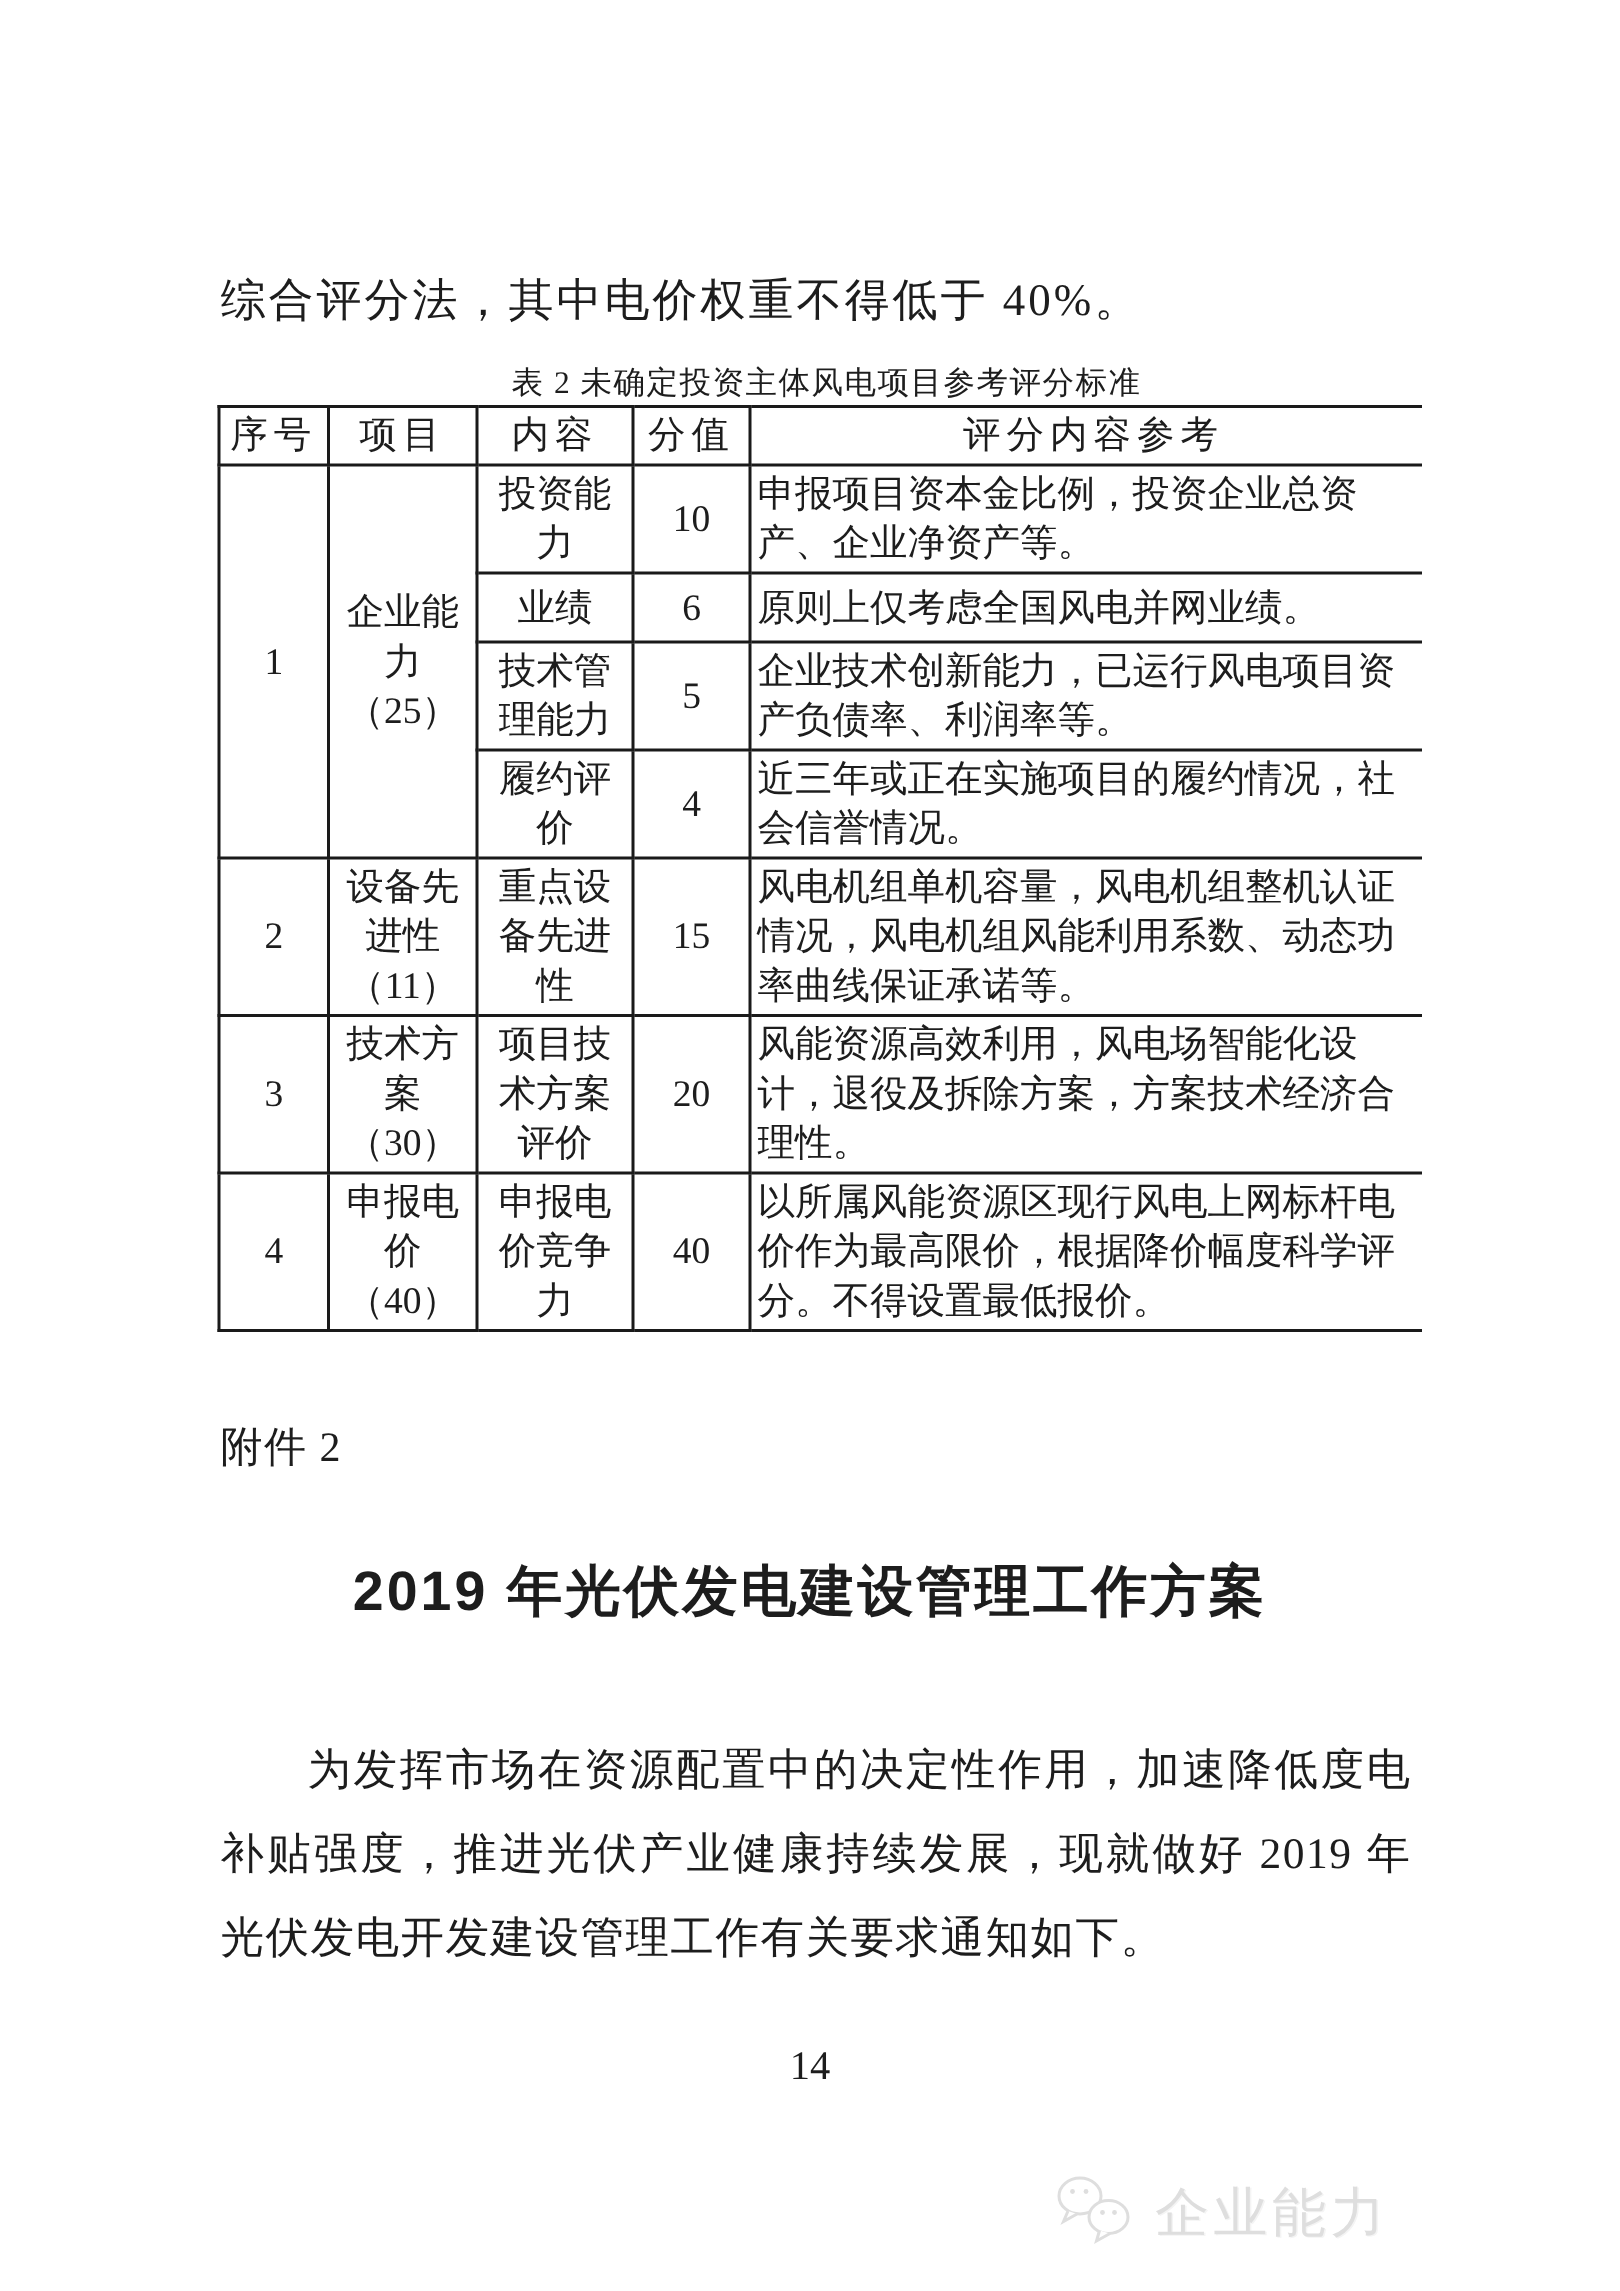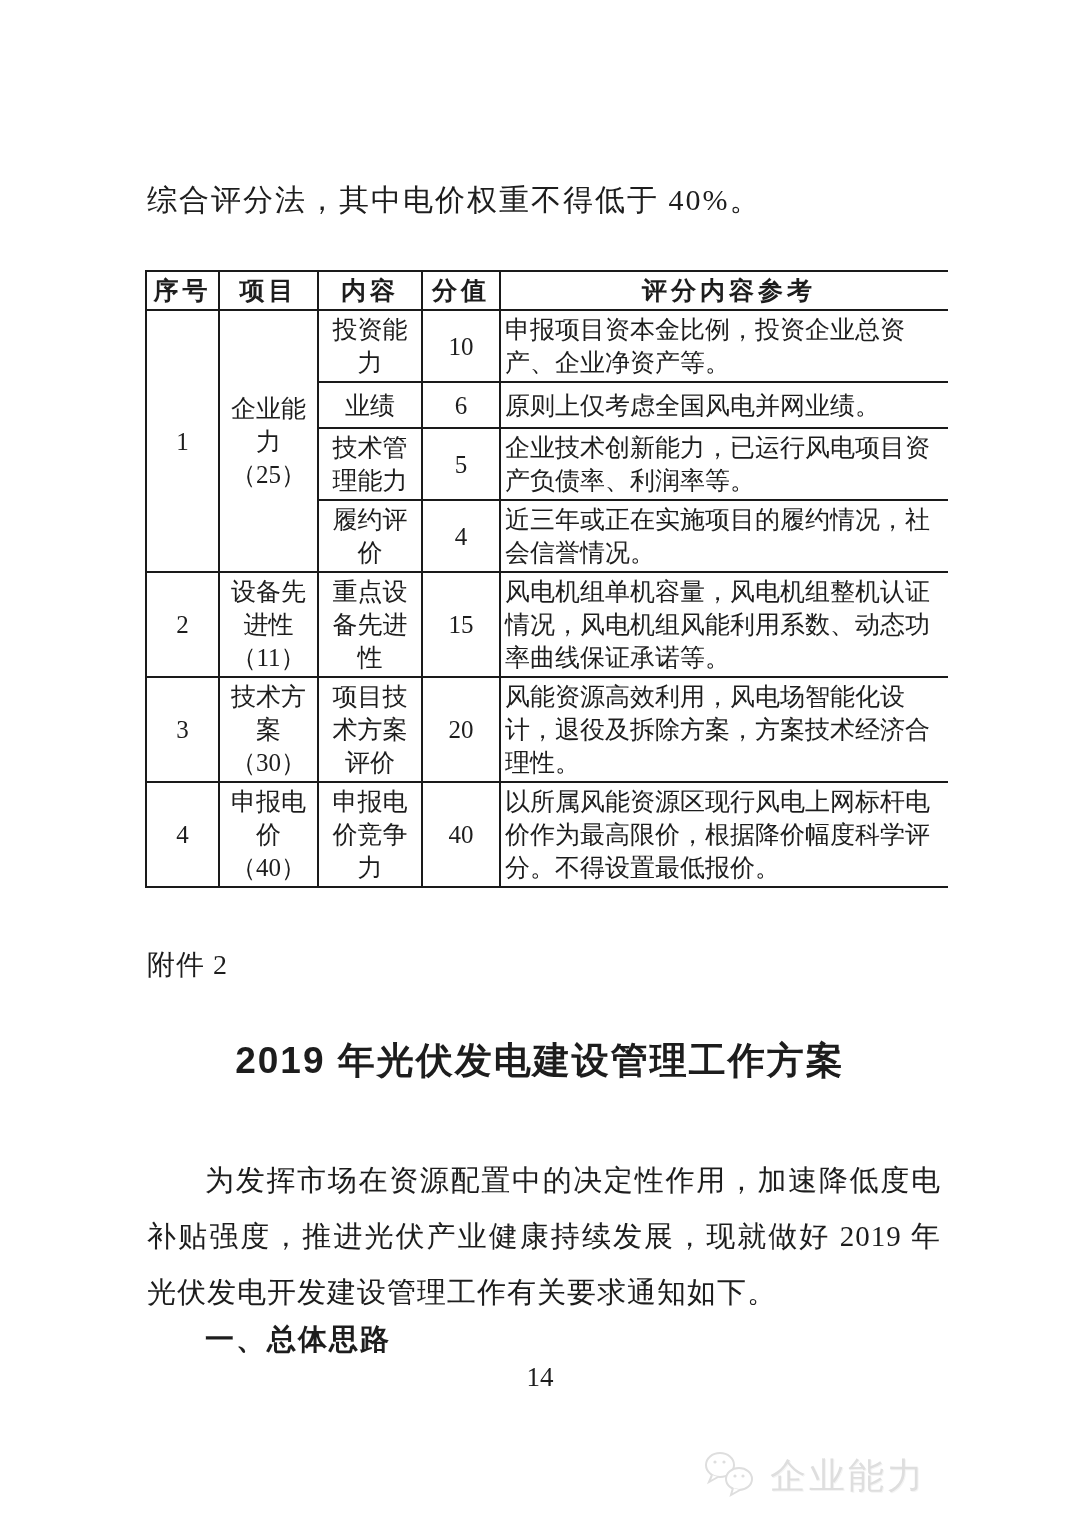--- a/index.html
+++ b/index.html
@@ -30,21 +30,21 @@
     position:absolute;left:145px;top:270px;width:812px;
     border-collapse:collapse;table-layout:fixed;
     font-size:25px;line-height:1.32;
   }
   .score-table th,.score-table td{
     border:2px solid var(--border);
     padding:2px 4px;
     font-weight:normal;
     vertical-align:middle;
   }
-  .score-table th{height:38px;text-align:center;letter-spacing:4px;font-weight:bold;}
+  .score-table th{height:38px;text-align:center;letter-spacing:4px;}
   .c-no,.c-project,.c-content,.c-score{text-align:center;}
   .c-ref{text-align:left;padding:4px 8px 4px 12px;}
   .attachment{
     position:absolute;left:147px;top:946px;
     font-size:28px;letter-spacing:1px;
   }
   .doc-title{
     position:absolute;left:0;top:1036px;width:1080px;
     text-align:center;
     font-family:"Liberation Sans","DejaVu Sans",sans-serif;
@@ -75,20 +75,21 @@
     text-shadow:1px 1px 0 #f4f4f4;
   }
 </style>
 </head>
 <body>
 
 <div class="page">
 
   <div class="intro">综合评分法，其中电价权重不得低于 40%。</div>
 
+  <div class="caption">表 2 未确定投资主体风电项目参考评分标准</div>
 
   <table class="score-table">
     <colgroup>
       <col style="width:73px">
         <col style="width:99px">
         <col style="width:104px">
         <col style="width:78px">
         <col style="width:458px">
     </colgroup>
     <thead>
@@ -146,21 +147,20 @@
         </tr>
       </tbody>
   </table>
 
   <div class="attachment">附件 2</div>
 
   <div class="doc-title">2019 年光伏发电建设管理工作方案</div>
 
   <div class="paragraph">为发挥市场在资源配置中的决定性作用，加速降低度电补贴强度，推进光伏产业健康持续发展，现就做好 2019 年光伏发电开发建设管理工作有关要求通知如下。</div>
 
-  <div class="section-heading">一、总体思路</div>
 
   <div class="page-number">14</div>
 
   <div class="watermark">
     <span>
       <svg width="58" height="50" viewBox="0 0 58 50" fill="none">
         <ellipse cx="18" cy="16" rx="14" ry="12" stroke="#dedede" stroke-width="2" fill="#ffffff"></ellipse>
         <path d="M10 26 L7 33 L16 28" stroke="#dedede" stroke-width="2" fill="#ffffff"></path>
         <circle cx="13" cy="13" r="1.6" fill="#dedede"></circle>
         <circle cx="22" cy="13" r="1.6" fill="#dedede"></circle>

